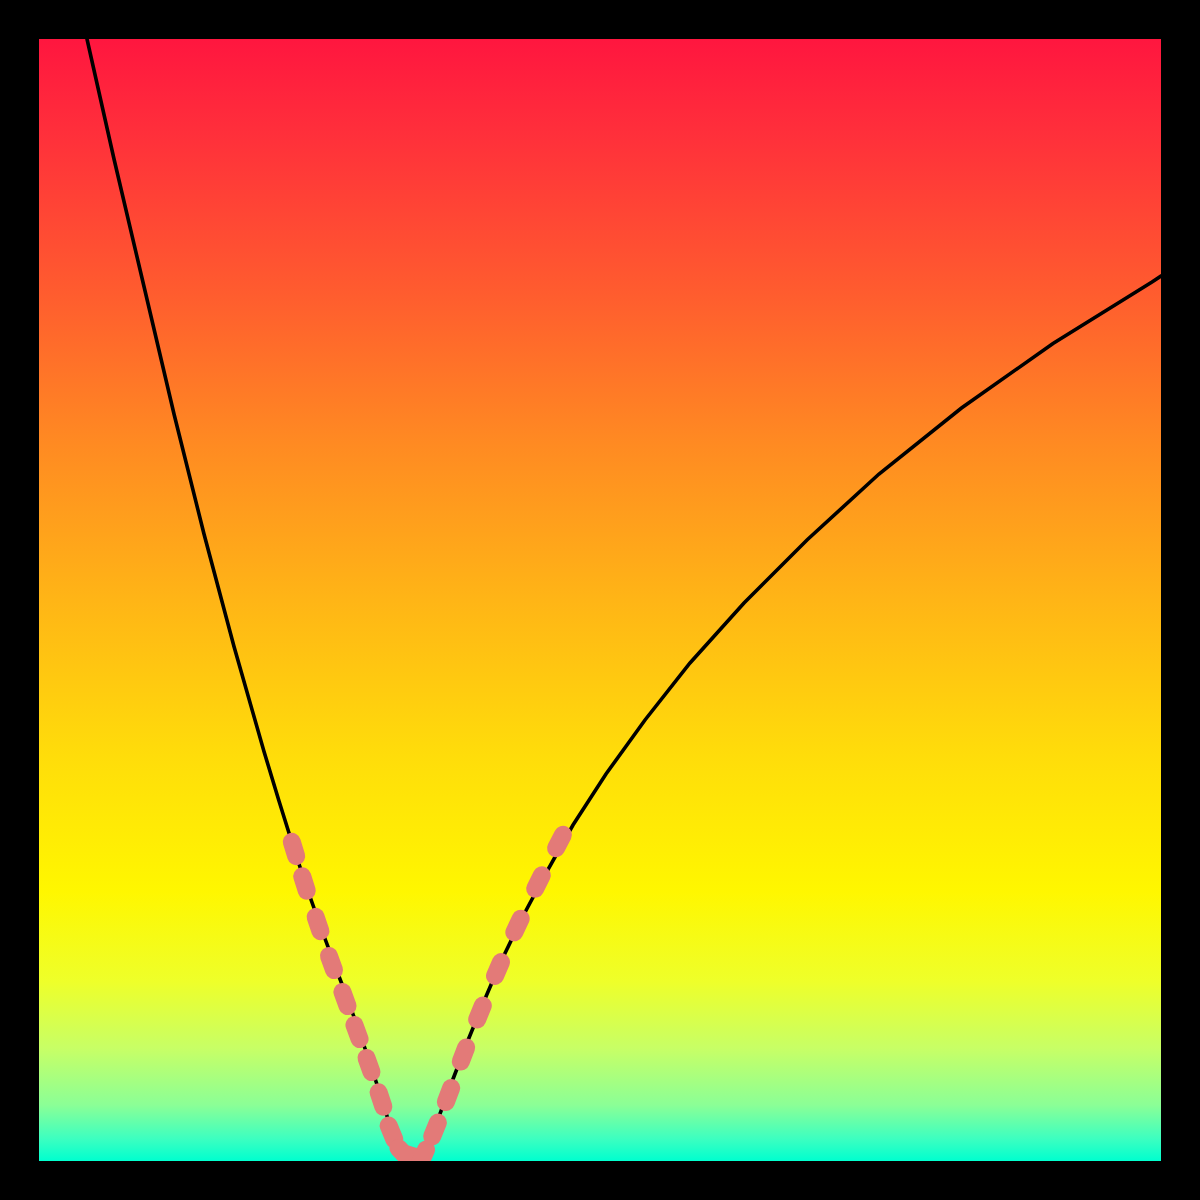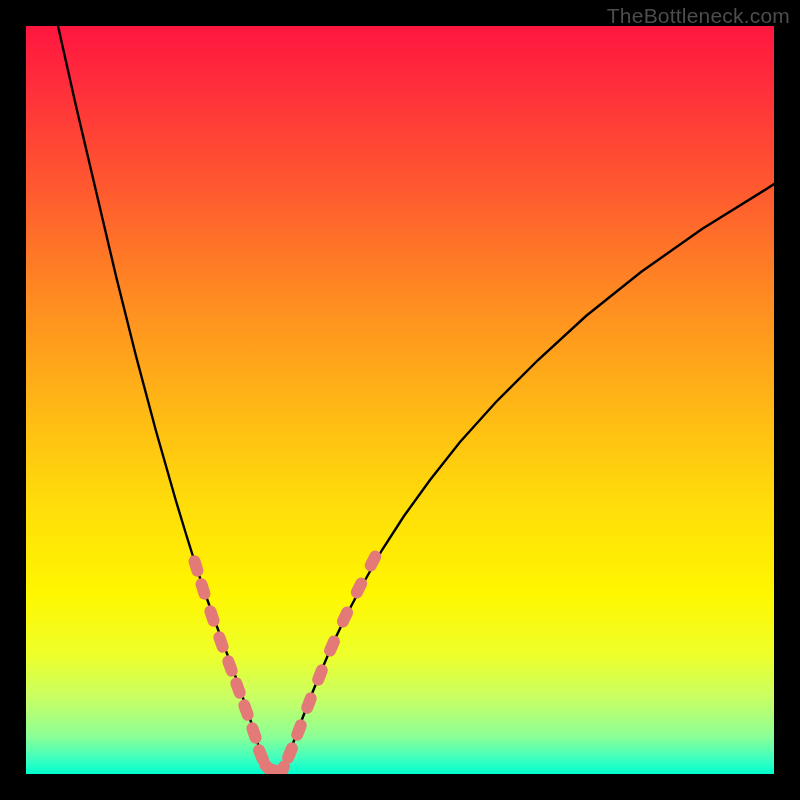--- a/index.html
+++ b/index.html
@@ -55,21 +55,20 @@
   }
   svg.curves {
     position: absolute;
     inset: 0;
   }
 </style>
 </head>
 <body>
 
 <div class="frame">
-  <div class="watermark">TheBottleneck.com</div>
 
   <div class="plot-area">
     <div class="gradient-bg"></div>
 
     <svg class="curves" viewBox="0 0 748 748" preserveAspectRatio="none">
       <path id="path-left" fill="none" stroke="#000" stroke-width="2.4" stroke-linecap="round" d="M32 0 L50 80 L70 165 L90 250 L110 330 L130 405 L150 475 L160 508 L170 540 L180 570 L190 598 L200 625 L205 638 L210 652 L215 666 L220 681 L225 696 L232 718 L240 744"></path>
       <path id="path-floor" fill="none" stroke="#000" stroke-width="2.4" stroke-linecap="round" d="M240 744 L248 746 L254 746 L258 744"></path>
       <path id="path-right" fill="none" stroke="#000" stroke-width="2.4" stroke-linecap="round" d="M258 744 L266 720 L275 696 L285 670 L296 643 L308 615 L322 586 L338 556 L356 524 L378 490 L404 454 L434 416 L470 376 L512 334 L560 290 L615 246 L676 203 L742 162 L748 158"></path>
       <g id="dots-left">
           <rect x="159" y="534" width="22" height="12" rx="6" ry="6" fill="#e37a78" transform="rotate(73.07248693585296 170 540)"></rect>

